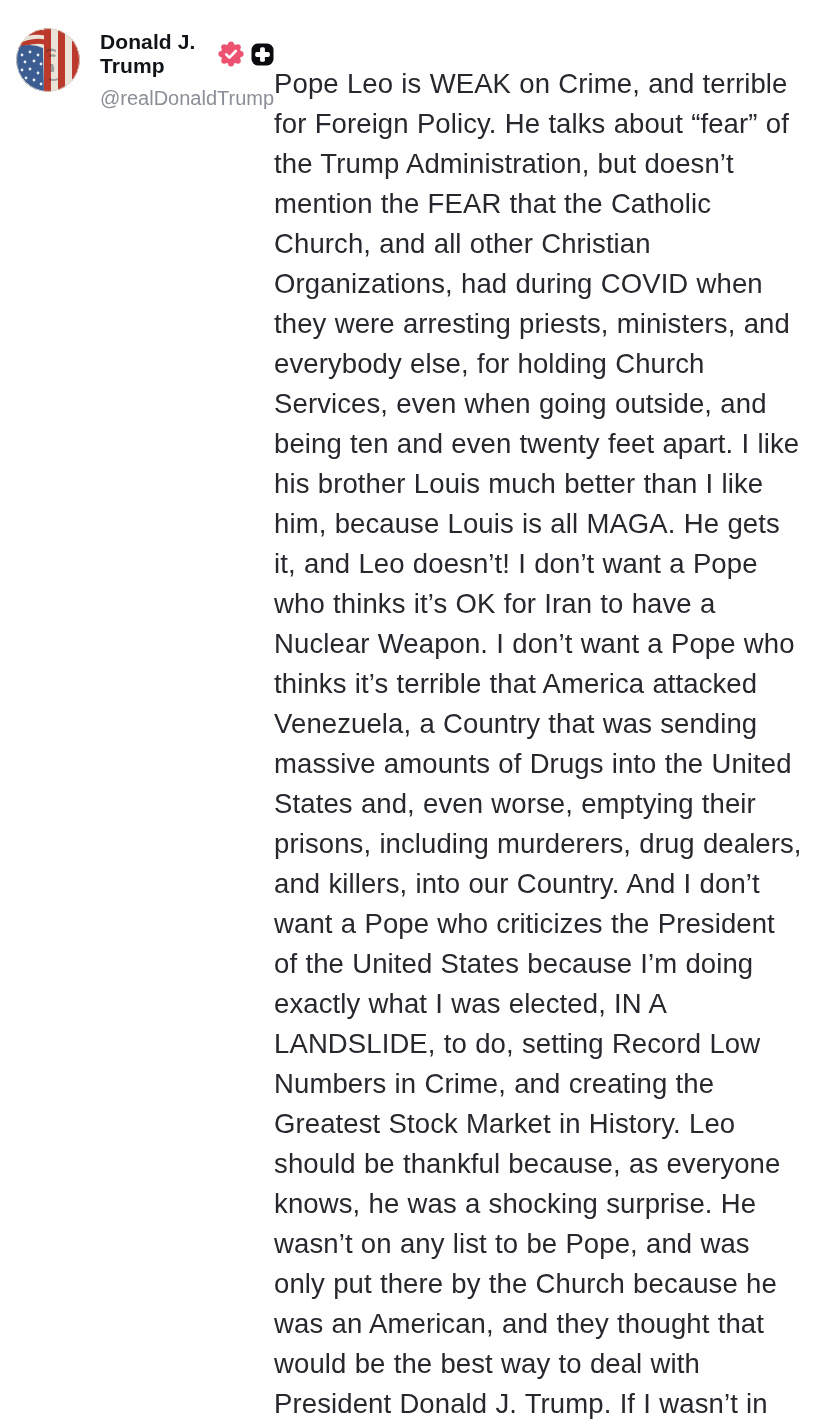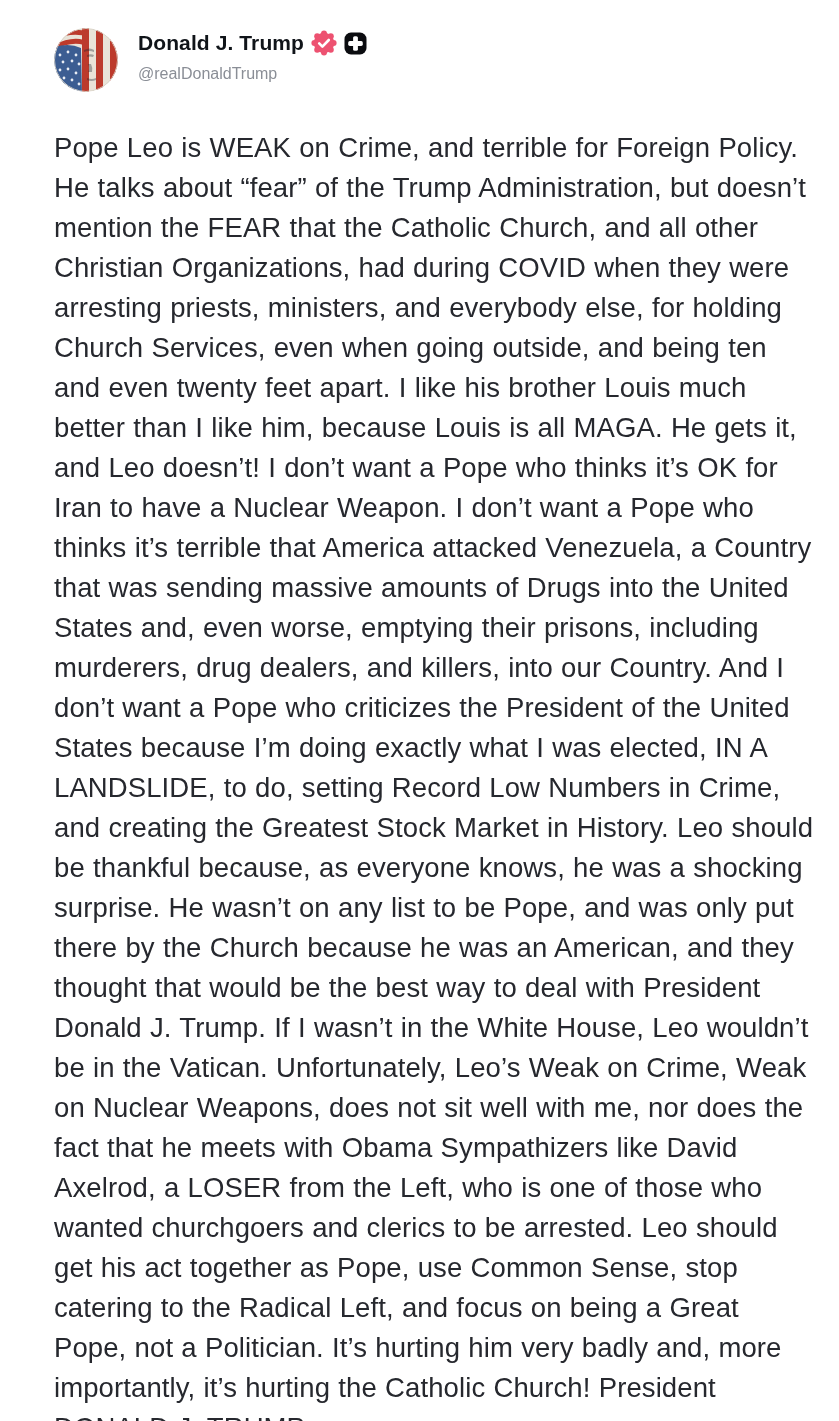--- a/index.html
+++ b/index.html
@@ -8,22 +8,21 @@
     font-family: "Liberation Sans", sans-serif;
     width: 839px;
     height: 1421px;
     overflow: hidden;
   }
   .post {
     width: 839px;
     height: 1421px;
     background: #ffffff;
     display: flex;
-    flex-direction: column;
-    padding: 28px 36px 20px 54px;
+    padding: 28px 36px 20px 16px;
     border-radius: 28px;
   }
   
   .post-header {
     display: flex;
     align-items: flex-start;
     gap: 20px;
   }
   .avatar-wrap {
     width: 64px;
@@ -43,21 +42,21 @@
     font-size: 21px;
     font-weight: bold;
     color: #101419;
     letter-spacing: 0.1px;
     cursor: pointer;
   }
   .badge { display: inline-flex; align-items: center; }
   .user-handle {
     display: block;
     margin-top: 9px;
-    font-size: 16px;
+    font-size: 20px;
     color: #8a8e96;
     cursor: pointer;
   }
   
   .post-body {
     margin-top: 36px;
     width: 765px;
     font-size: 27.5px;
     line-height: 40px;
     color: #26282e;

